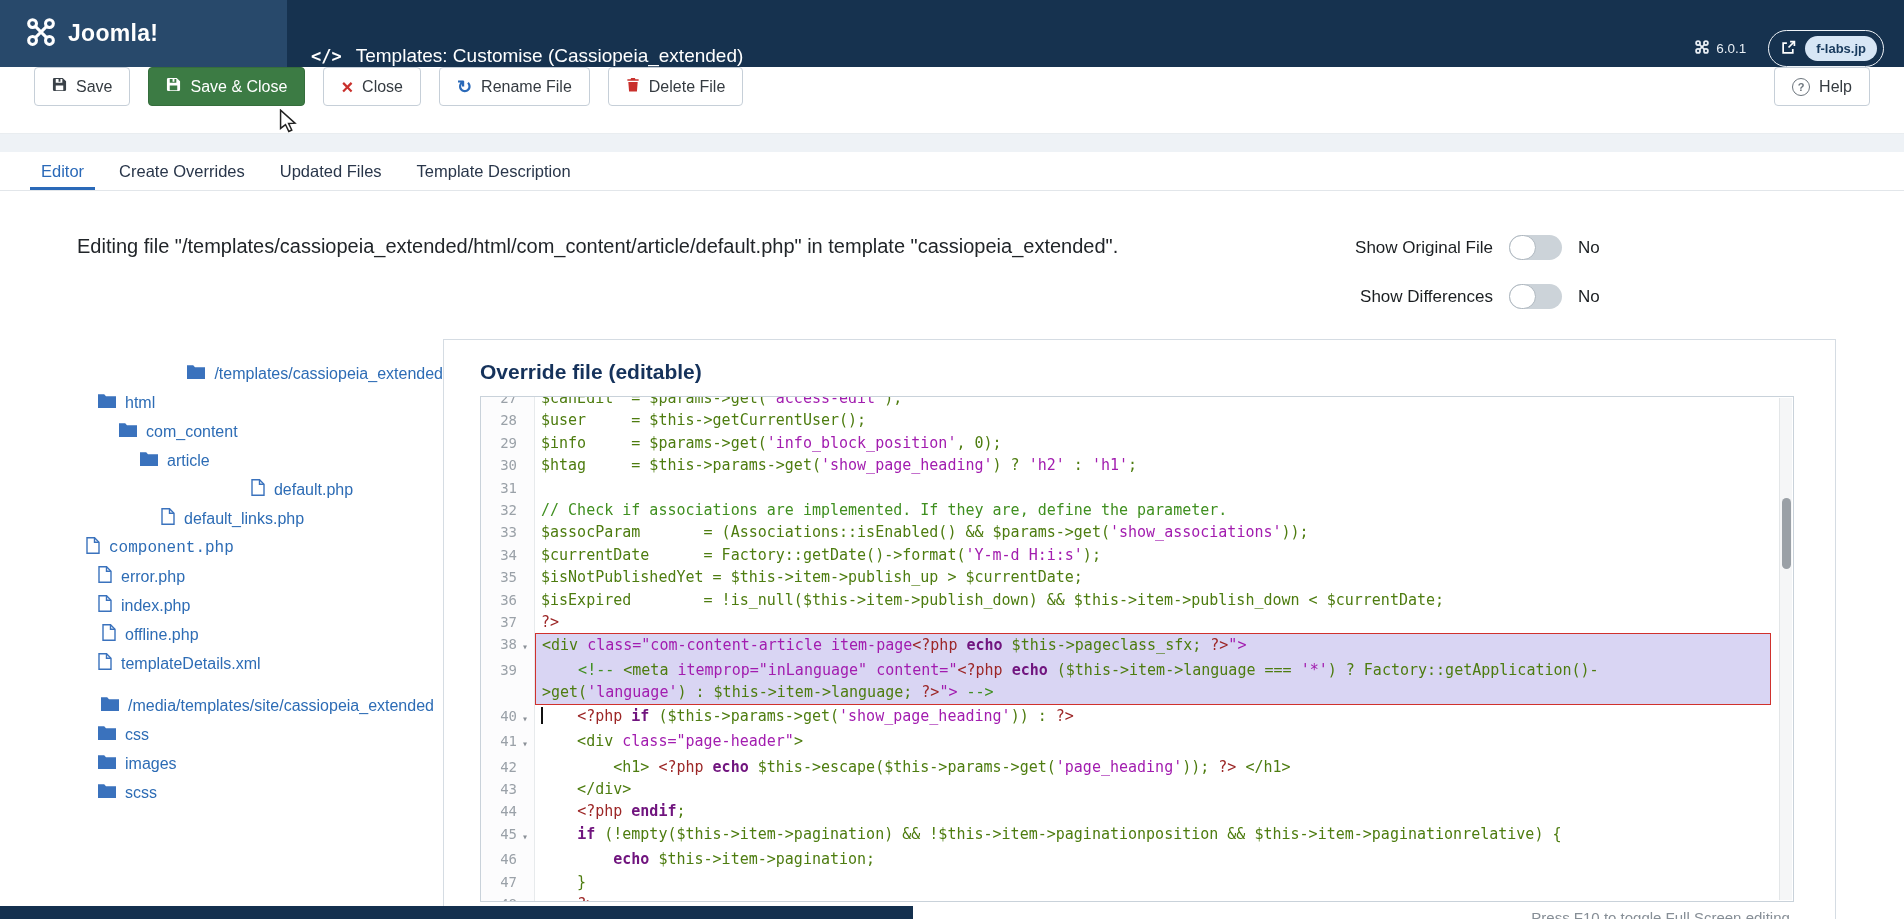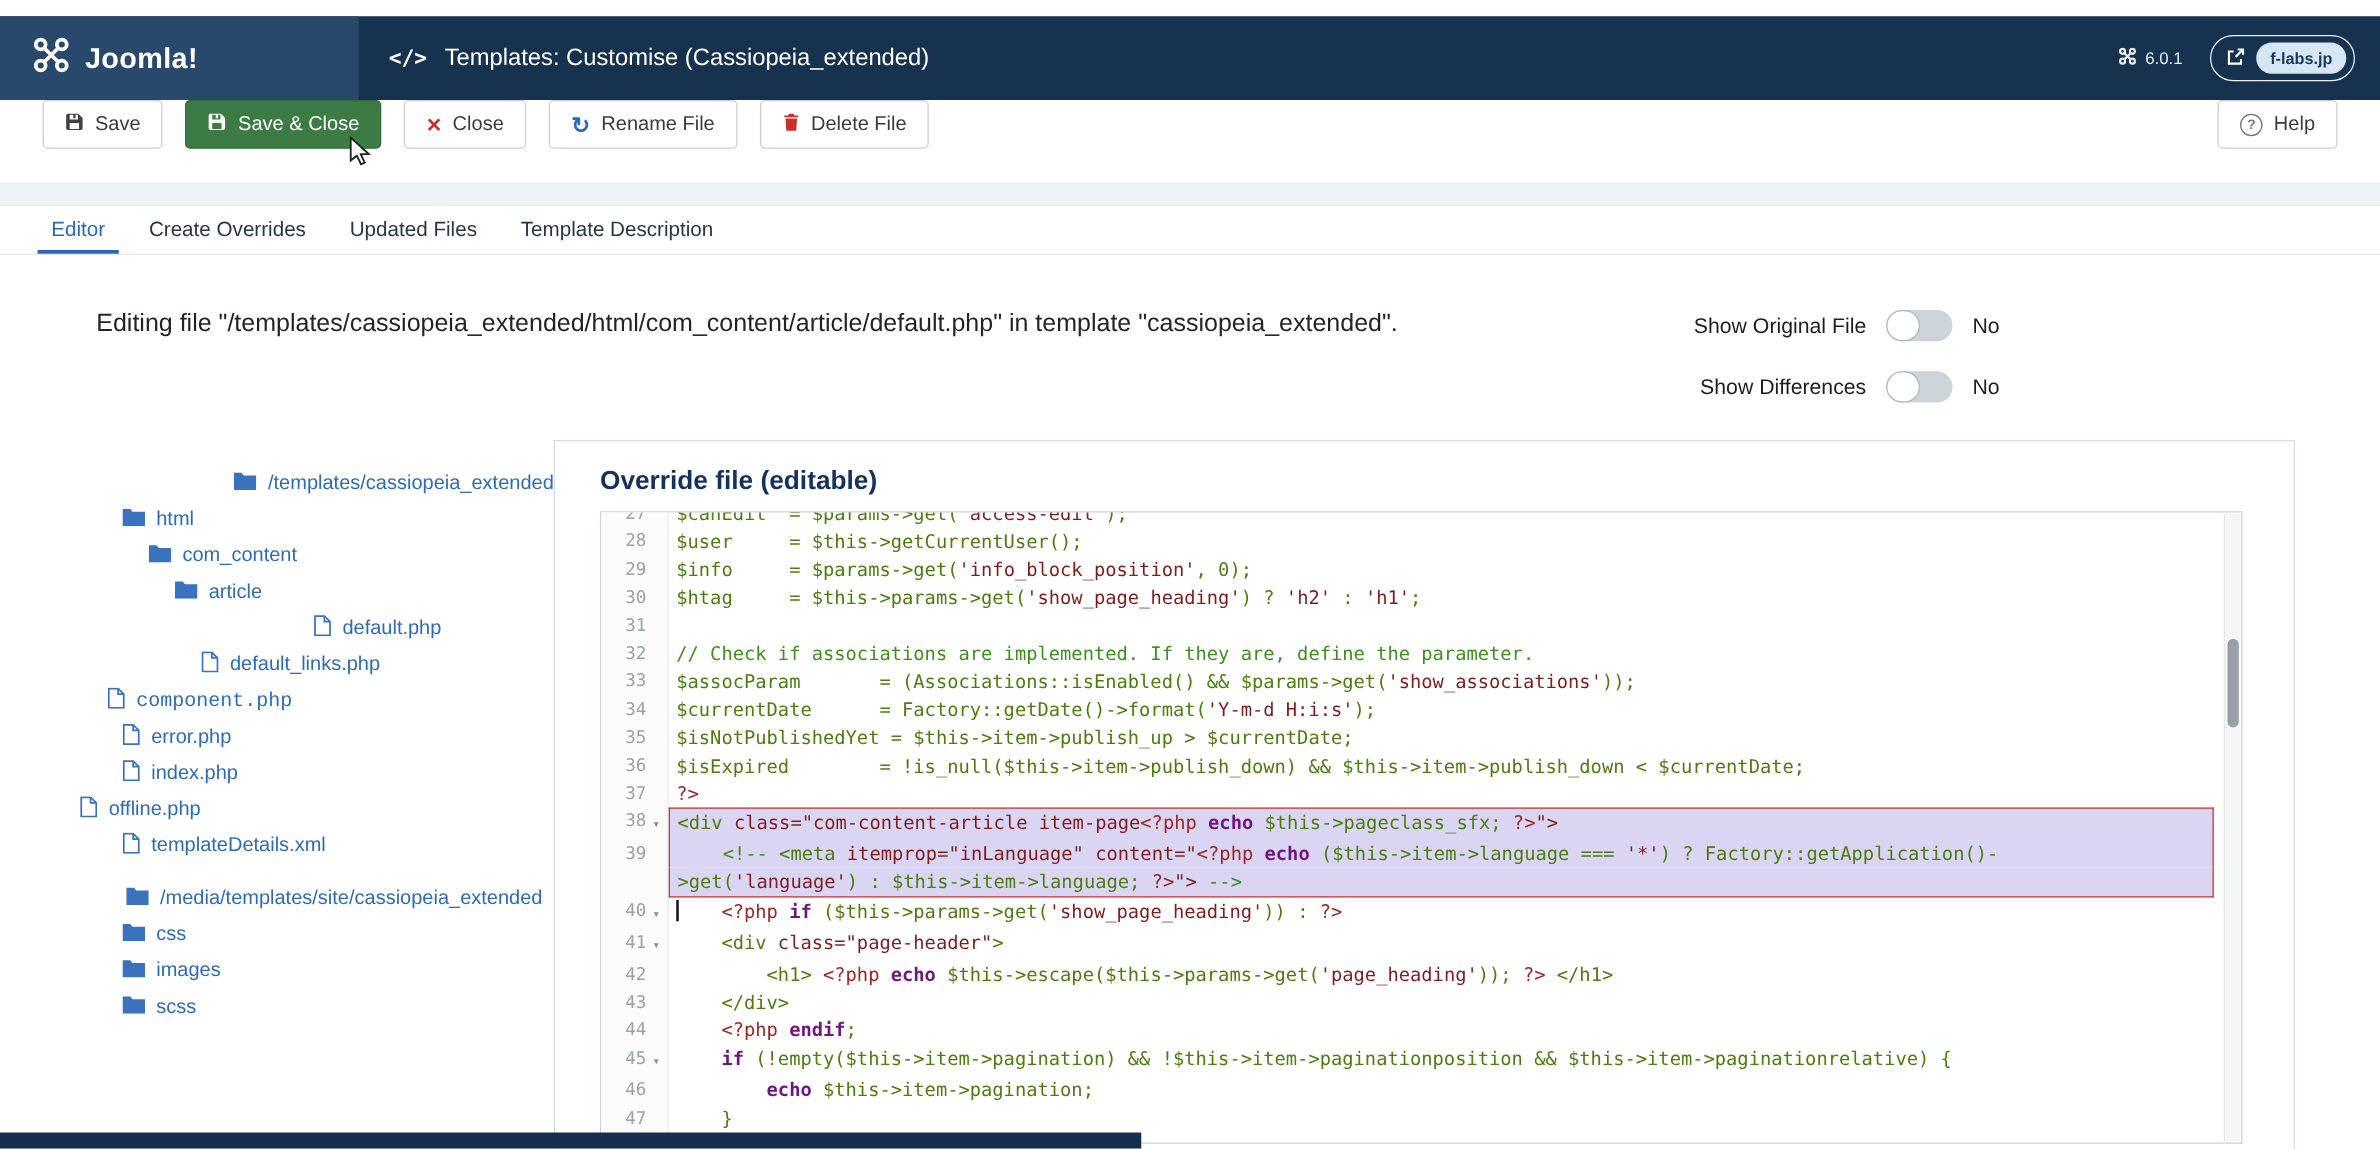--- a/index.html
+++ b/index.html
@@ -1,20 +1,20 @@
 <!DOCTYPE html>
 <html><head>
 <meta charset="utf-8">
 <style>
   * { margin:0; padding:0; box-sizing:border-box; }
   html,body { width:1904px; height:919px; overflow:hidden; background:#fff;
               font-family:"Liberation Sans", sans-serif; position:relative; }
 
   
-  .topbar { height:67px; background:#16324f; display:flex; align-items:center; color:#fff;margin-top:13px; }
+  .topbar { height:67px; background:#16324f; display:flex; align-items:flex-end; color:#fff; }
   .logo-block { width:287px; height:100%; background:#28496b; display:flex; align-items:center; padding-left:26px; gap:12px; flex-shrink:0; }
   .logo-word { font-size:23px; font-weight:bold; letter-spacing:.3px; }
   .title-wrap { display:flex; align-items:center; gap:14px; margin-left:24px; }
   .code-glyph { font-family:"DejaVu Sans Mono", monospace; font-size:17px; font-weight:bold; }
   .page-title { font-size:19px; font-weight:400; }
   .topbar-right { margin-left:auto; display:flex; align-items:center; gap:22px; padding-right:20px; }
   .version { display:flex; align-items:center; gap:7px; font-size:13.5px; color:#e8eef4; }
   .site-pill { display:flex; align-items:center; gap:9px; border:1.5px solid #eef3f8; border-radius:19px; height:37px; padding:3px 6px 3px 12px; cursor:pointer; background:transparent; }
   .site-badge { background:#d7e6f5; color:#17395c; font-size:13px; font-weight:bold; border-radius:13px; padding:5px 11px; }
 
@@ -61,21 +61,21 @@
   .cm-scroller { margin-top:-10px; }
   .cm-line { display:flex; line-height:22.4px; font-family:"DejaVu Sans Mono", monospace; font-size:15px; }
   .gut { width:54px; flex-shrink:0; display:flex; background:#fcfcfd; border-right:1px solid #e7eaec; }
   .ln { width:36px; text-align:right; color:#9aa1a8; font-size:14px; }
   .fold { width:16px; text-align:center; color:#8a9097; font-size:10px; padding-top:3px; cursor:pointer; }
   .code { flex:1; white-space:pre; padding-left:6px; margin-right:22px; color:#24292e; overflow:hidden; }
   .mk .code { background:#d9d5f3; border-left:1px solid #d0312d; border-right:1px solid #d0312d; }
   .mk-top .code { border-top:1.5px solid #d0312d; }
   .mk-bottom .code { border-bottom:1.5px solid #d0312d; }
   .tk-d { color:#4d7c0f; }
-  .tk-s { color:#7f1d1d; }
+  .tk-s { color:#a21caf; }
   .tk-k { color:#70147e; font-weight:bold; }
   .tk-c { color:#3f8f1f; }
   .tk-m { color:#9c2626; }
   .caret { display:inline-block; width:2px; height:17px; background:#111; vertical-align:text-top; margin-right:-2px; }
 
   .scrollbar { position:absolute; top:1px; right:1px; bottom:1px; width:13px; background:#f5f6f7; border-left:1px solid #e3e6e8; }
   .thumb { position:absolute; top:20%; height:14%; left:2px; width:9px; background:#9aa0a6; border-radius:5px; cursor:pointer; }
 
   .editor-hint { margin-top:7px; text-align:right; color:#868e96; font-size:15px; }
 
@@ -251,21 +251,21 @@
           </svg></span>
         <span>error.php</span>
       </div>
       <div class="tree-row" style="padding-left: 98px;">
         <span><svg width="14" height="17" viewBox="0 0 14 17">
             <path d="M1 .8h7.5L13 5.2v11H1z" fill="none" stroke="#3a72bd" stroke-width="1.4"></path>
             <path d="M8.5 .8v4.4H13" fill="none" stroke="#3a72bd" stroke-width="1.4"></path>
           </svg></span>
         <span>index.php</span>
       </div>
-      <div class="tree-row" style="padding-left: 64px;">
+      <div class="tree-row" style="padding-left: 102px;">
         <span><svg width="14" height="17" viewBox="0 0 14 17">
             <path d="M1 .8h7.5L13 5.2v11H1z" fill="none" stroke="#3a72bd" stroke-width="1.4"></path>
             <path d="M8.5 .8v4.4H13" fill="none" stroke="#3a72bd" stroke-width="1.4"></path>
           </svg></span>
         <span>offline.php</span>
       </div>
       <div class="tree-row" style="padding-left: 98px;">
         <span><svg width="14" height="17" viewBox="0 0 14 17">
             <path d="M1 .8h7.5L13 5.2v11H1z" fill="none" stroke="#3a72bd" stroke-width="1.4"></path>
             <path d="M8.5 .8v4.4H13" fill="none" stroke="#3a72bd" stroke-width="1.4"></path>

